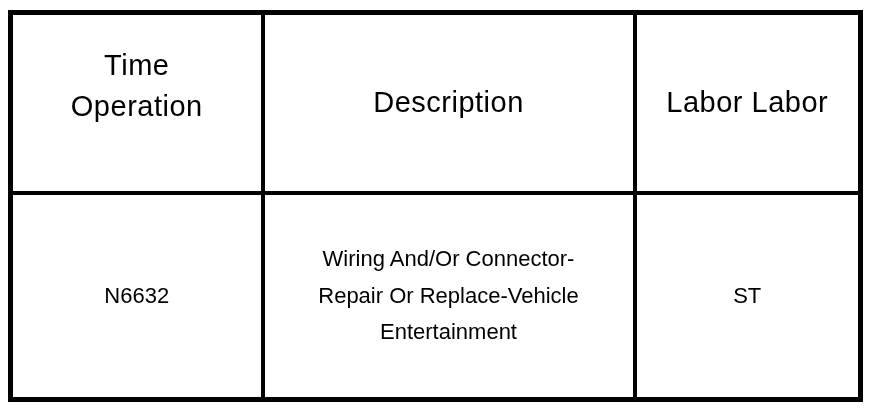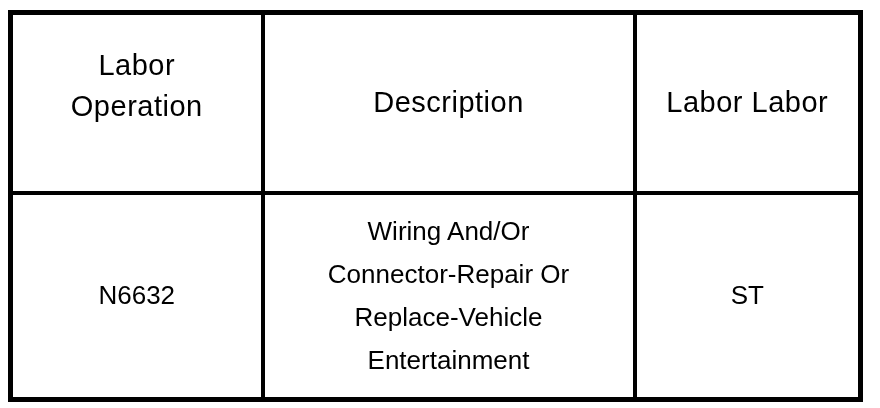--- a/index.html
+++ b/index.html
@@ -46,41 +46,41 @@
   th.labor-operation-header {
     vertical-align: top;
     padding-top: 30px;
   }
   th.labor-operation-header .wrap {
     display: inline-block;
     max-width: 170px;
     line-height: 1.4;
   }
   td {
-    font-size: 26px;
+    font-size: 22px;
   }
   td.description-cell .wrap {
     display: inline-block;
     max-width: 272px;
     line-height: 1.65;
   }
 </style>
 </head>
 <body>
 
 <table class="labor-table">
   <colgroup>
     <col class="c1">
     <col class="c2">
     <col class="c3">
   </colgroup>
   <thead>
     <tr class="header-row">
       <th class="labor-operation-header">
-        <span class="wrap">Labor Operation</span>
+        <span class="wrap">Time Operation</span>
       </th>
       <th>
         <span class="wrap">Description</span>
       </th>
       <th>
         <span class="wrap">Labor Labor</span>
       </th>
     </tr>
   </thead>
   <tbody>

